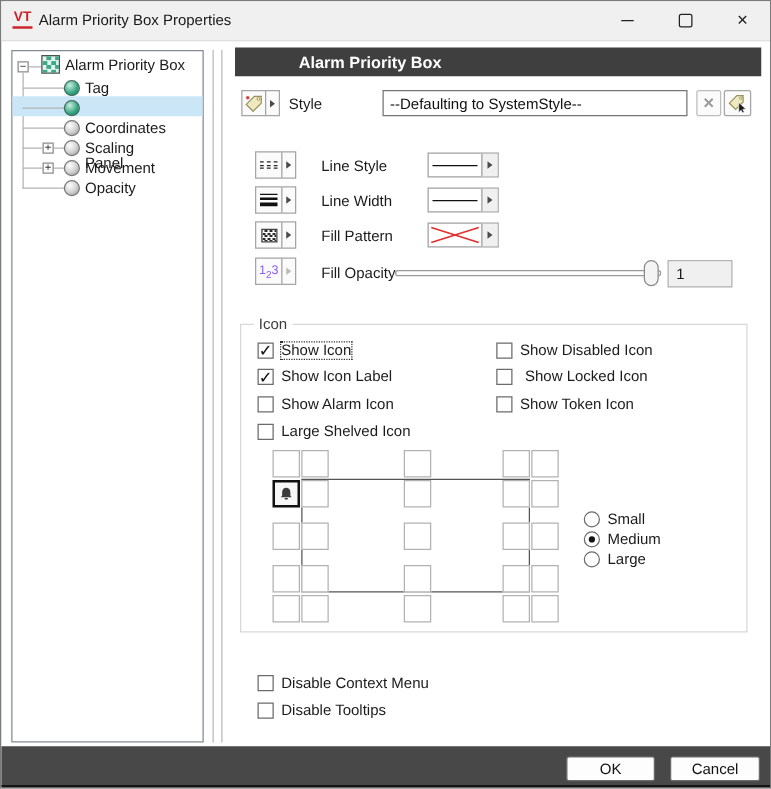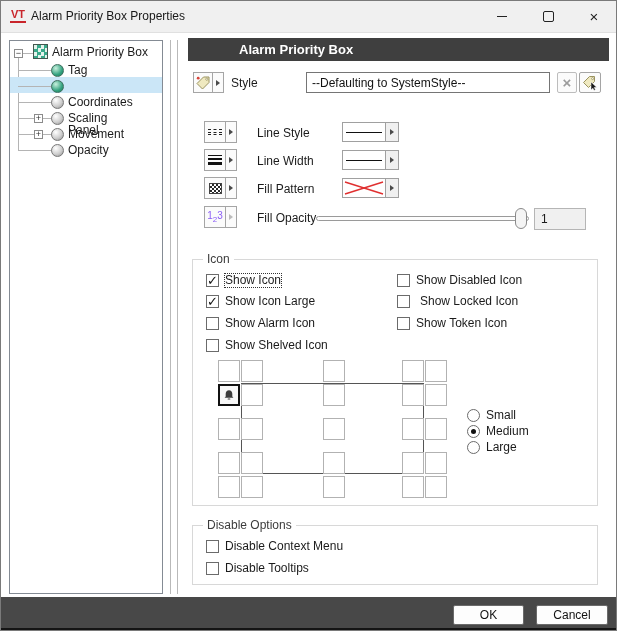--- a/index.html
+++ b/index.html
@@ -223,29 +223,29 @@
   <div class="abs grp" style="left:191px;top:258px;width:404px;height:245px;">
     <span class="grp-label">Icon</span>
   </div>
   <div id="icon-checks">
       <div class="cbrow" style="left: 205px; top: 272px;">
         <div class="cb checked"></div>
         <div class="lbl focus">Show Icon</div>
       </div>
       <div class="cbrow" style="left: 205px; top: 293px;">
         <div class="cb checked"></div>
-        <div class="lbl">Show Icon Large</div>
+        <div class="lbl">Show Icon Label</div>
       </div>
       <div class="cbrow" style="left: 205px; top: 315px;">
         <div class="cb"></div>
         <div class="lbl">Show Alarm Icon</div>
       </div>
       <div class="cbrow" style="left: 205px; top: 337px;">
         <div class="cb"></div>
-        <div class="lbl">Show Shelved Icon</div>
+        <div class="lbl">Large Shelved Icon</div>
       </div>
       <div class="cbrow" style="left: 396px; top: 272px;">
         <div class="cb"></div>
         <div class="lbl">Show Disabled Icon</div>
       </div>
       <div class="cbrow" style="left: 396px; top: 293px; gap: 10px;">
         <div class="cb"></div>
         <div class="lbl">Show Locked Icon</div>
       </div>
       <div class="cbrow" style="left: 396px; top: 315px;">
@@ -294,23 +294,20 @@
       <div class="cbrow" style="left: 466px; top: 423px;">
         <div class="radio sel"></div>
         <div class="lbl">Medium</div>
       </div>
       <div class="cbrow" style="left: 466px; top: 439px;">
         <div class="radio"></div>
         <div class="lbl">Large</div>
       </div>
     </div>
 
-  <div class="abs grp" style="left:191px;top:524px;width:404px;height:58px;">
-    <span class="grp-label">Disable Options</span>
-  </div>
   <div id="disable-checks">
       <div class="cbrow" style="left: 205px; top: 538px;">
         <div class="cb"></div>
         <div class="lbl">Disable Context Menu</div>
       </div>
       <div class="cbrow" style="left: 205px; top: 560px;">
         <div class="cb"></div>
         <div class="lbl">Disable Tooltips</div>
       </div>
     </div>

